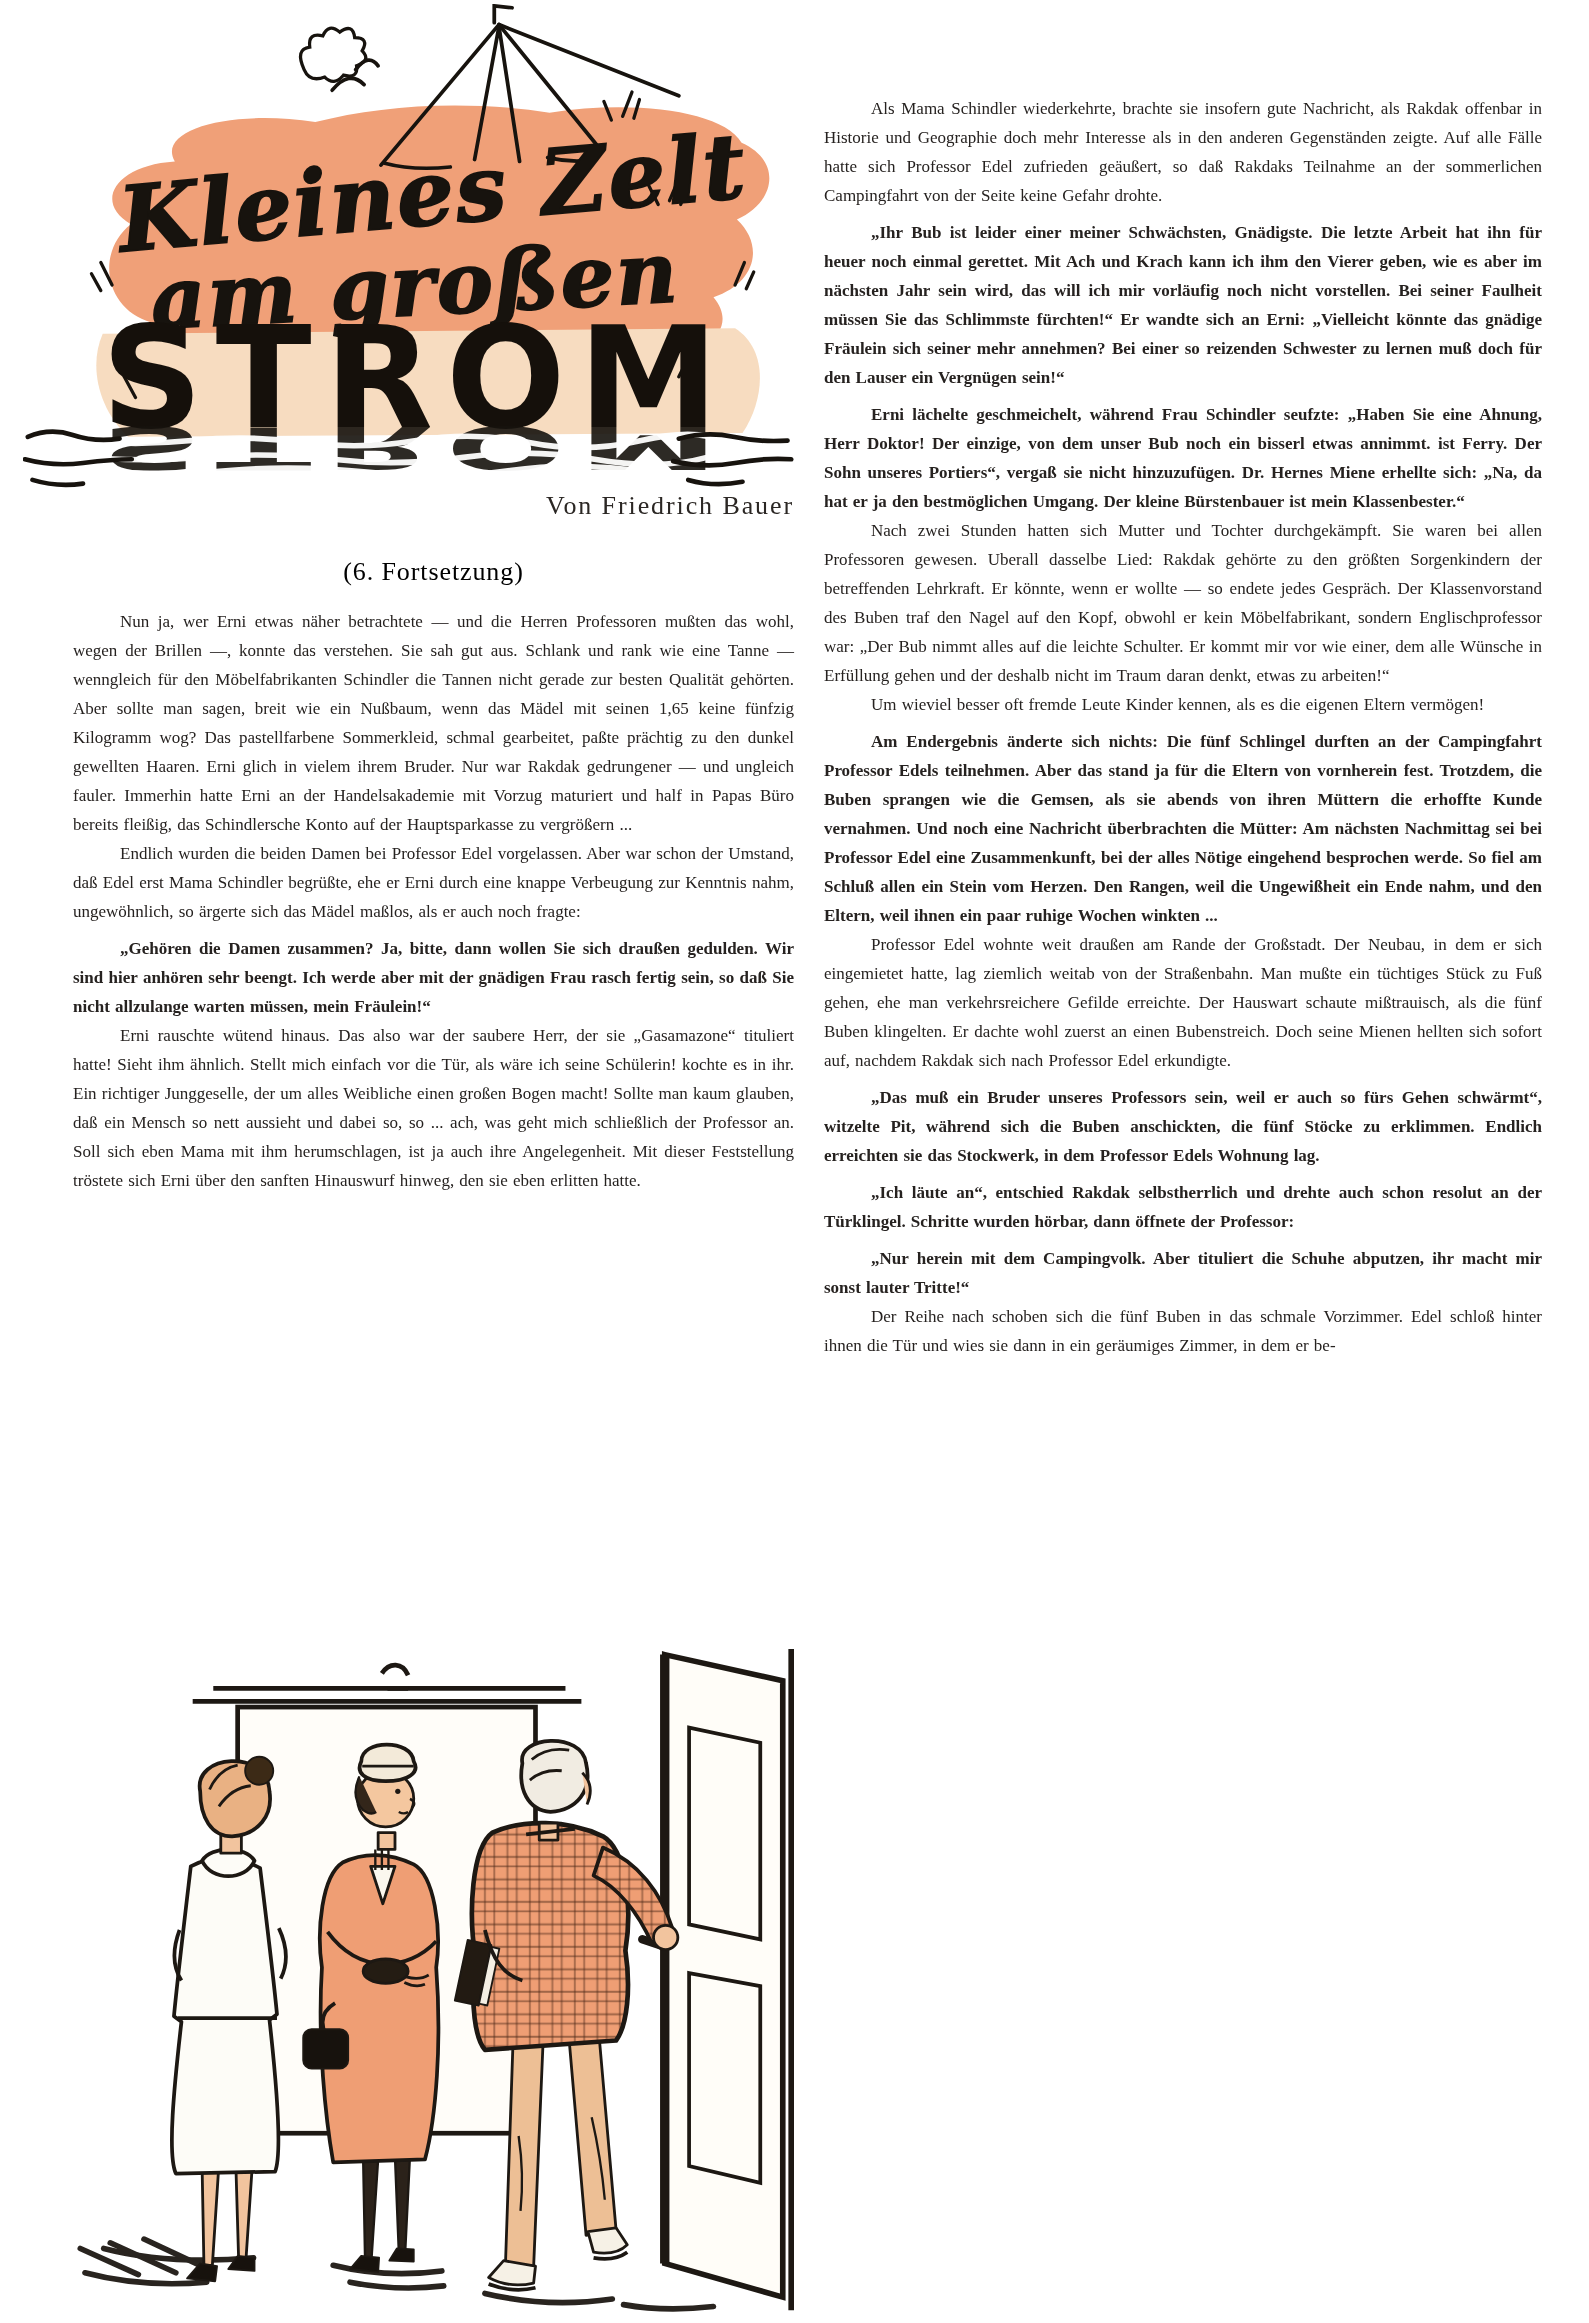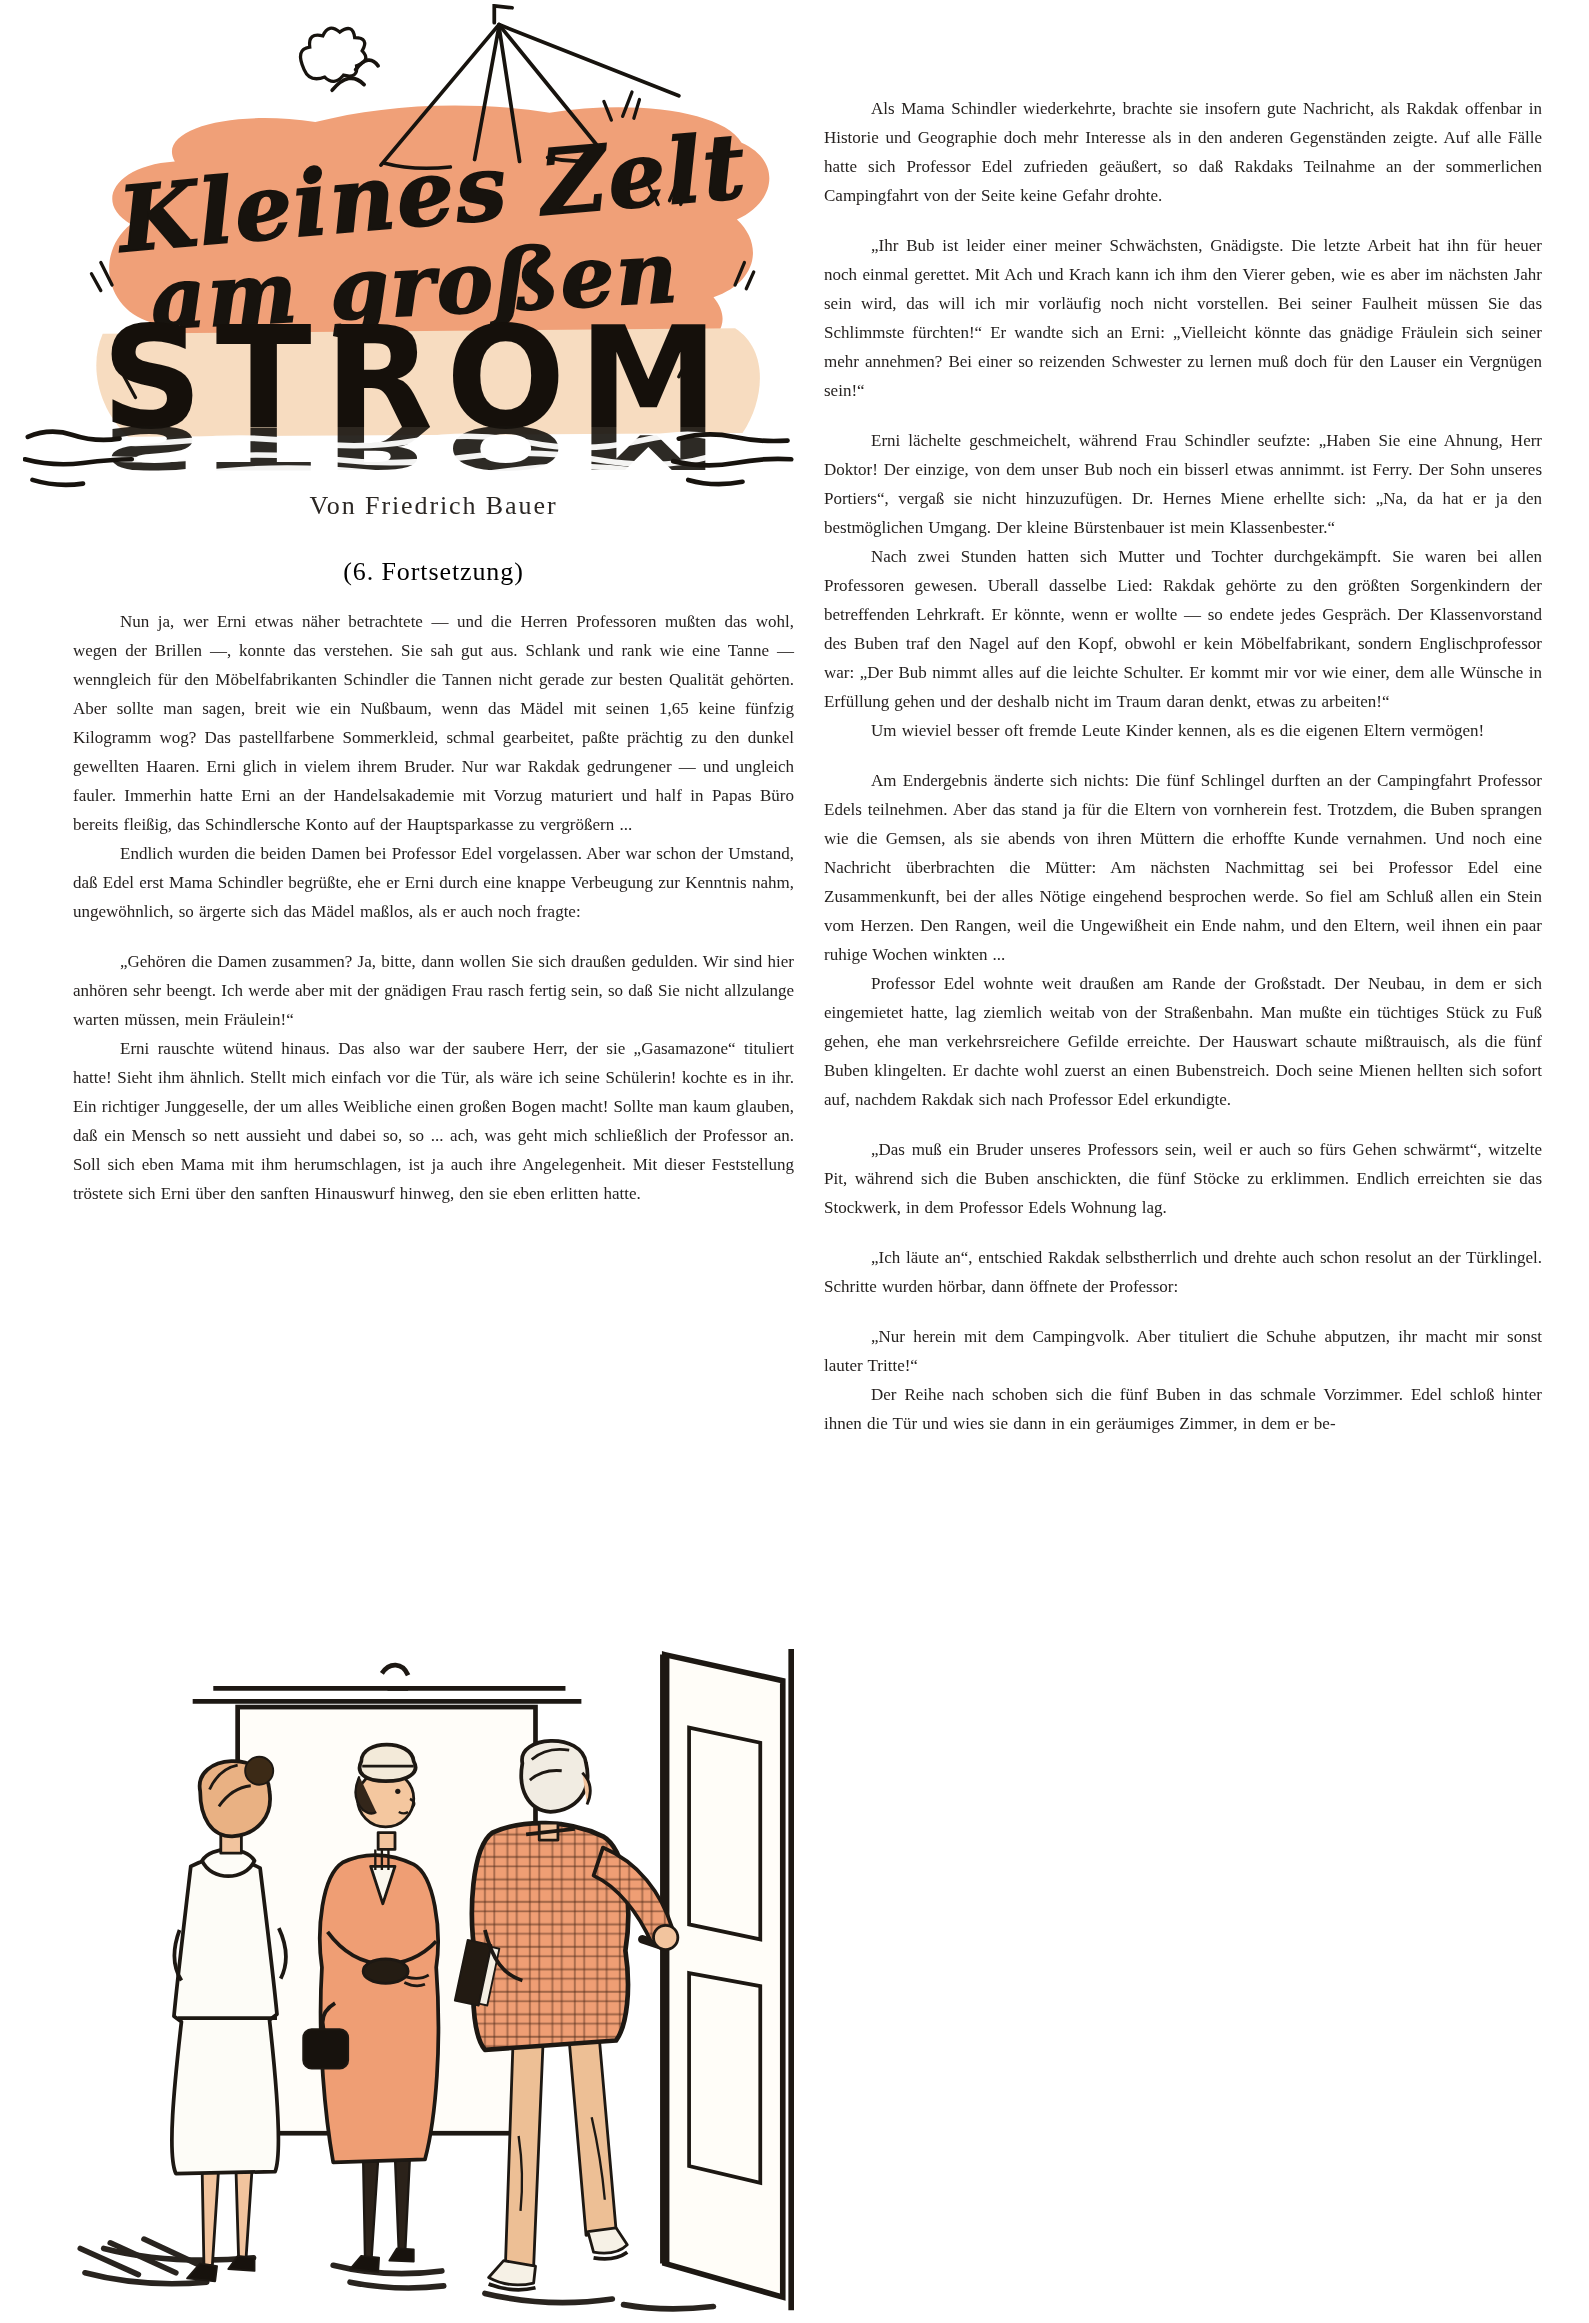--- a/index.html
+++ b/index.html
@@ -1,24 +1,24 @@
 <!DOCTYPE html>
 <html lang="de" style="font-size:15px"><head>
 <meta charset="utf-8">
 <style>
   html,body{margin:0;padding:0;background:#ffffff;}
   .page{position:relative;width:1589px;height:2324px;background:#ffffff;overflow:hidden;
         font-family:"Liberation Serif", serif;color:#262220;}
   .col{position:absolute;font-size:17px;line-height:29px;text-align:justify;
        hyphens:auto;-webkit-hyphens:auto;word-spacing:0.9px;}
   .col p{margin:0;text-indent:47px;}
-  .col p.gap{margin-top:21px;}
+  .col p.gap{margin-top:8px;font-weight:bold;}
   .col-left{left:73px;top:607px;width:721px;}
   .col-right{left:824px;top:94px;width:718px;}
-  .byline{position:absolute;left:73px;top:491px;width:721px;text-align:center;
+  .byline{position:absolute;left:73px;top:491px;width:721px;text-align:right;
           font-size:26px;letter-spacing:1.9px;color:#2b2724;}
   .continuation{position:absolute;left:73px;top:557px;width:721px;text-align:center;
           font-size:26px;letter-spacing:0.9px;color:#000000;}
   .title-art{position:absolute;left:23.4px;top:3.7px;width:773px;height:489px;}
   .scene-art{position:absolute;left:52px;top:1649px;width:745px;height:665px;}
   svg{display:block;}
 </style>
 </head>
 <body>
 

